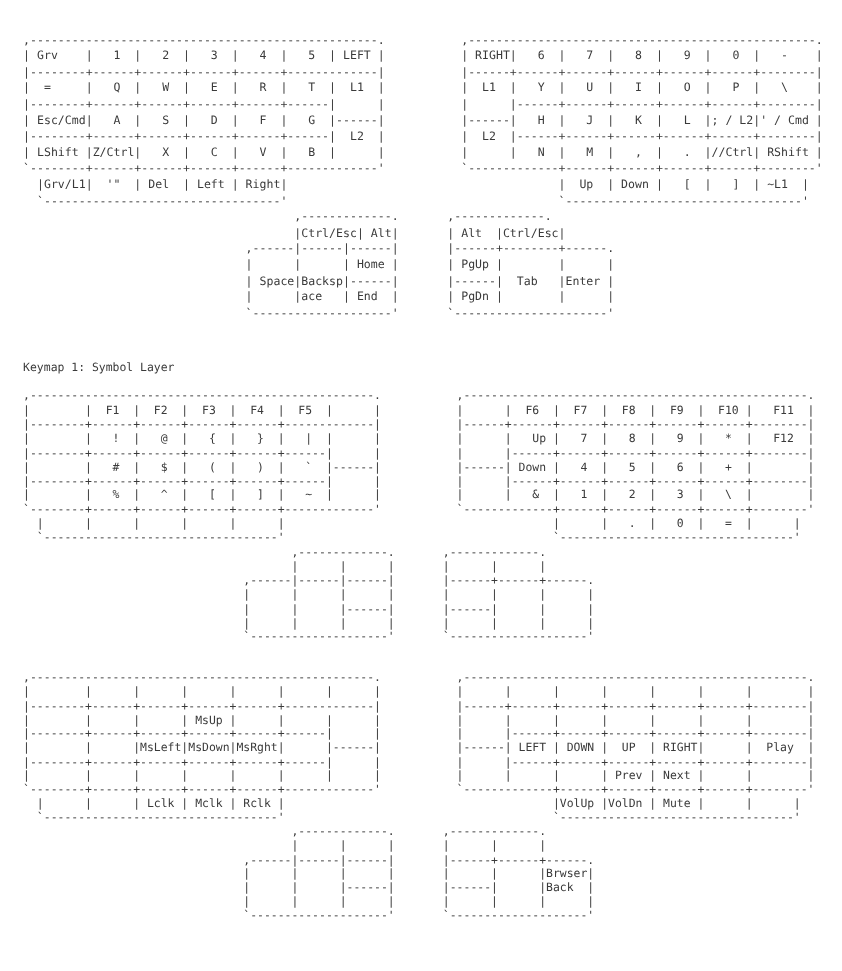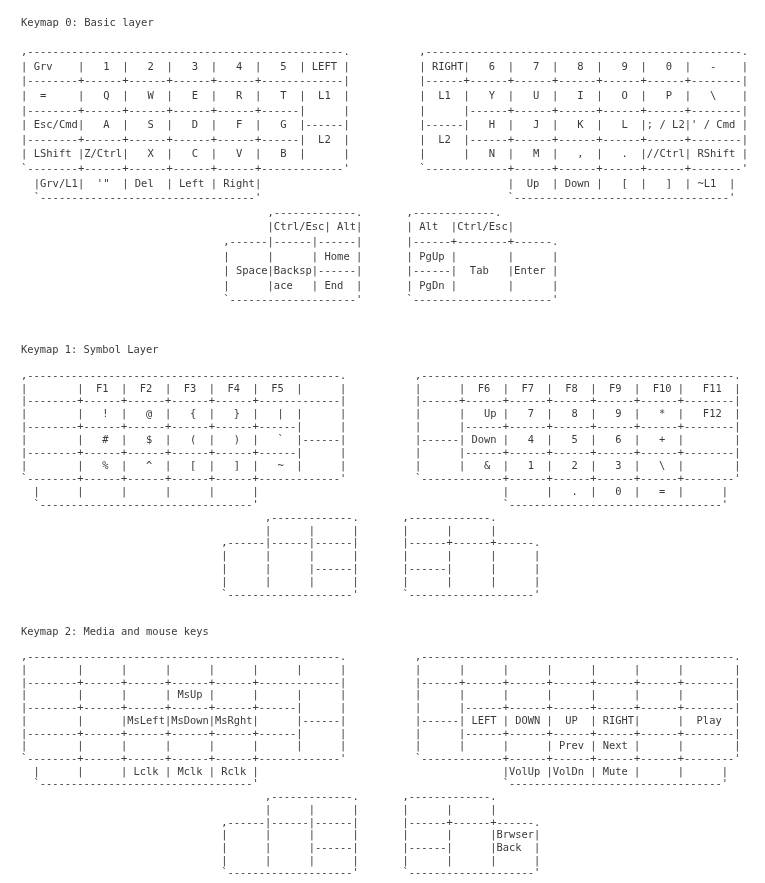--- a/index.html
+++ b/index.html
@@ -30,21 +30,20 @@
   
   .s2 { font-size: 10.4px; line-height: 12.7px; }
   .s2 .keymap-art { margin-top: 12.7px; }
 </style>
 </head>
 <body>
 
 <main>
 
   <section class="keymap-section s0">
-    <div class="keymap-title">Keymap 0: Basic layer</div>
     <pre class="keymap-art">,--------------------------------------------------.           ,--------------------------------------------------.
 | Grv    |   1  |   2  |   3  |   4  |   5  | LEFT |           | RIGHT|   6  |   7  |   8  |   9  |   0  |   -    |
 |--------+------+------+------+------+-------------|           |------+------+------+------+------+------+--------|
 |  =     |   Q  |   W  |   E  |   R  |   T  |  L1  |           |  L1  |   Y  |   U  |   I  |   O  |   P  |   \    |
 |--------+------+------+------+------+------|      |           |      |------+------+------+------+------+--------|
 | Esc/Cmd|   A  |   S  |   D  |   F  |   G  |------|           |------|   H  |   J  |   K  |   L  |; / L2|' / Cmd |
 |--------+------+------+------+------+------|  L2  |           |  L2  |------+------+------+------+------+--------|
 | LShift |Z/Ctrl|   X  |   C  |   V  |   B  |      |           |      |   N  |   M  |   ,  |   .  |//Ctrl| RShift |
 `--------+------+------+------+------+-------------'           `-------------+------+------+------+------+--------'
   |Grv/L1|  '"  | Del  | Left | Right|                                       |  Up  | Down |   [  |   ]  | ~L1  |
@@ -74,21 +73,20 @@
                                        ,-------------.       ,-------------.
                                        |      |      |       |      |      |
                                 ,------|------|------|       |------+------+------.
                                 |      |      |      |       |      |      |      |
                                 |      |      |------|       |------|      |      |
                                 |      |      |      |       |      |      |      |
                                 `--------------------'       `--------------------'</pre>
   </section>
 
   <section class="keymap-section s2">
-    <div class="keymap-title">Keymap 2: Media and mouse keys</div>
     <pre class="keymap-art">,--------------------------------------------------.           ,--------------------------------------------------.
 |        |      |      |      |      |      |      |           |      |      |      |      |      |      |        |
 |--------+------+------+------+------+-------------|           |------+------+------+------+------+------+--------|
 |        |      |      | MsUp |      |      |      |           |      |      |      |      |      |      |        |
 |--------+------+------+------+------+------|      |           |      |------+------+------+------+------+--------|
 |        |      |MsLeft|MsDown|MsRght|      |------|           |------| LEFT | DOWN |  UP  | RIGHT|      |  Play  |
 |--------+------+------+------+------+------|      |           |      |------+------+------+------+------+--------|
 |        |      |      |      |      |      |      |           |      |      |      | Prev | Next |      |        |
 `--------+------+------+------+------+-------------'           `-------------+------+------+------+------+--------'
   |      |      | Lclk | Mclk | Rclk |                                       |VolUp |VolDn | Mute |      |      |

